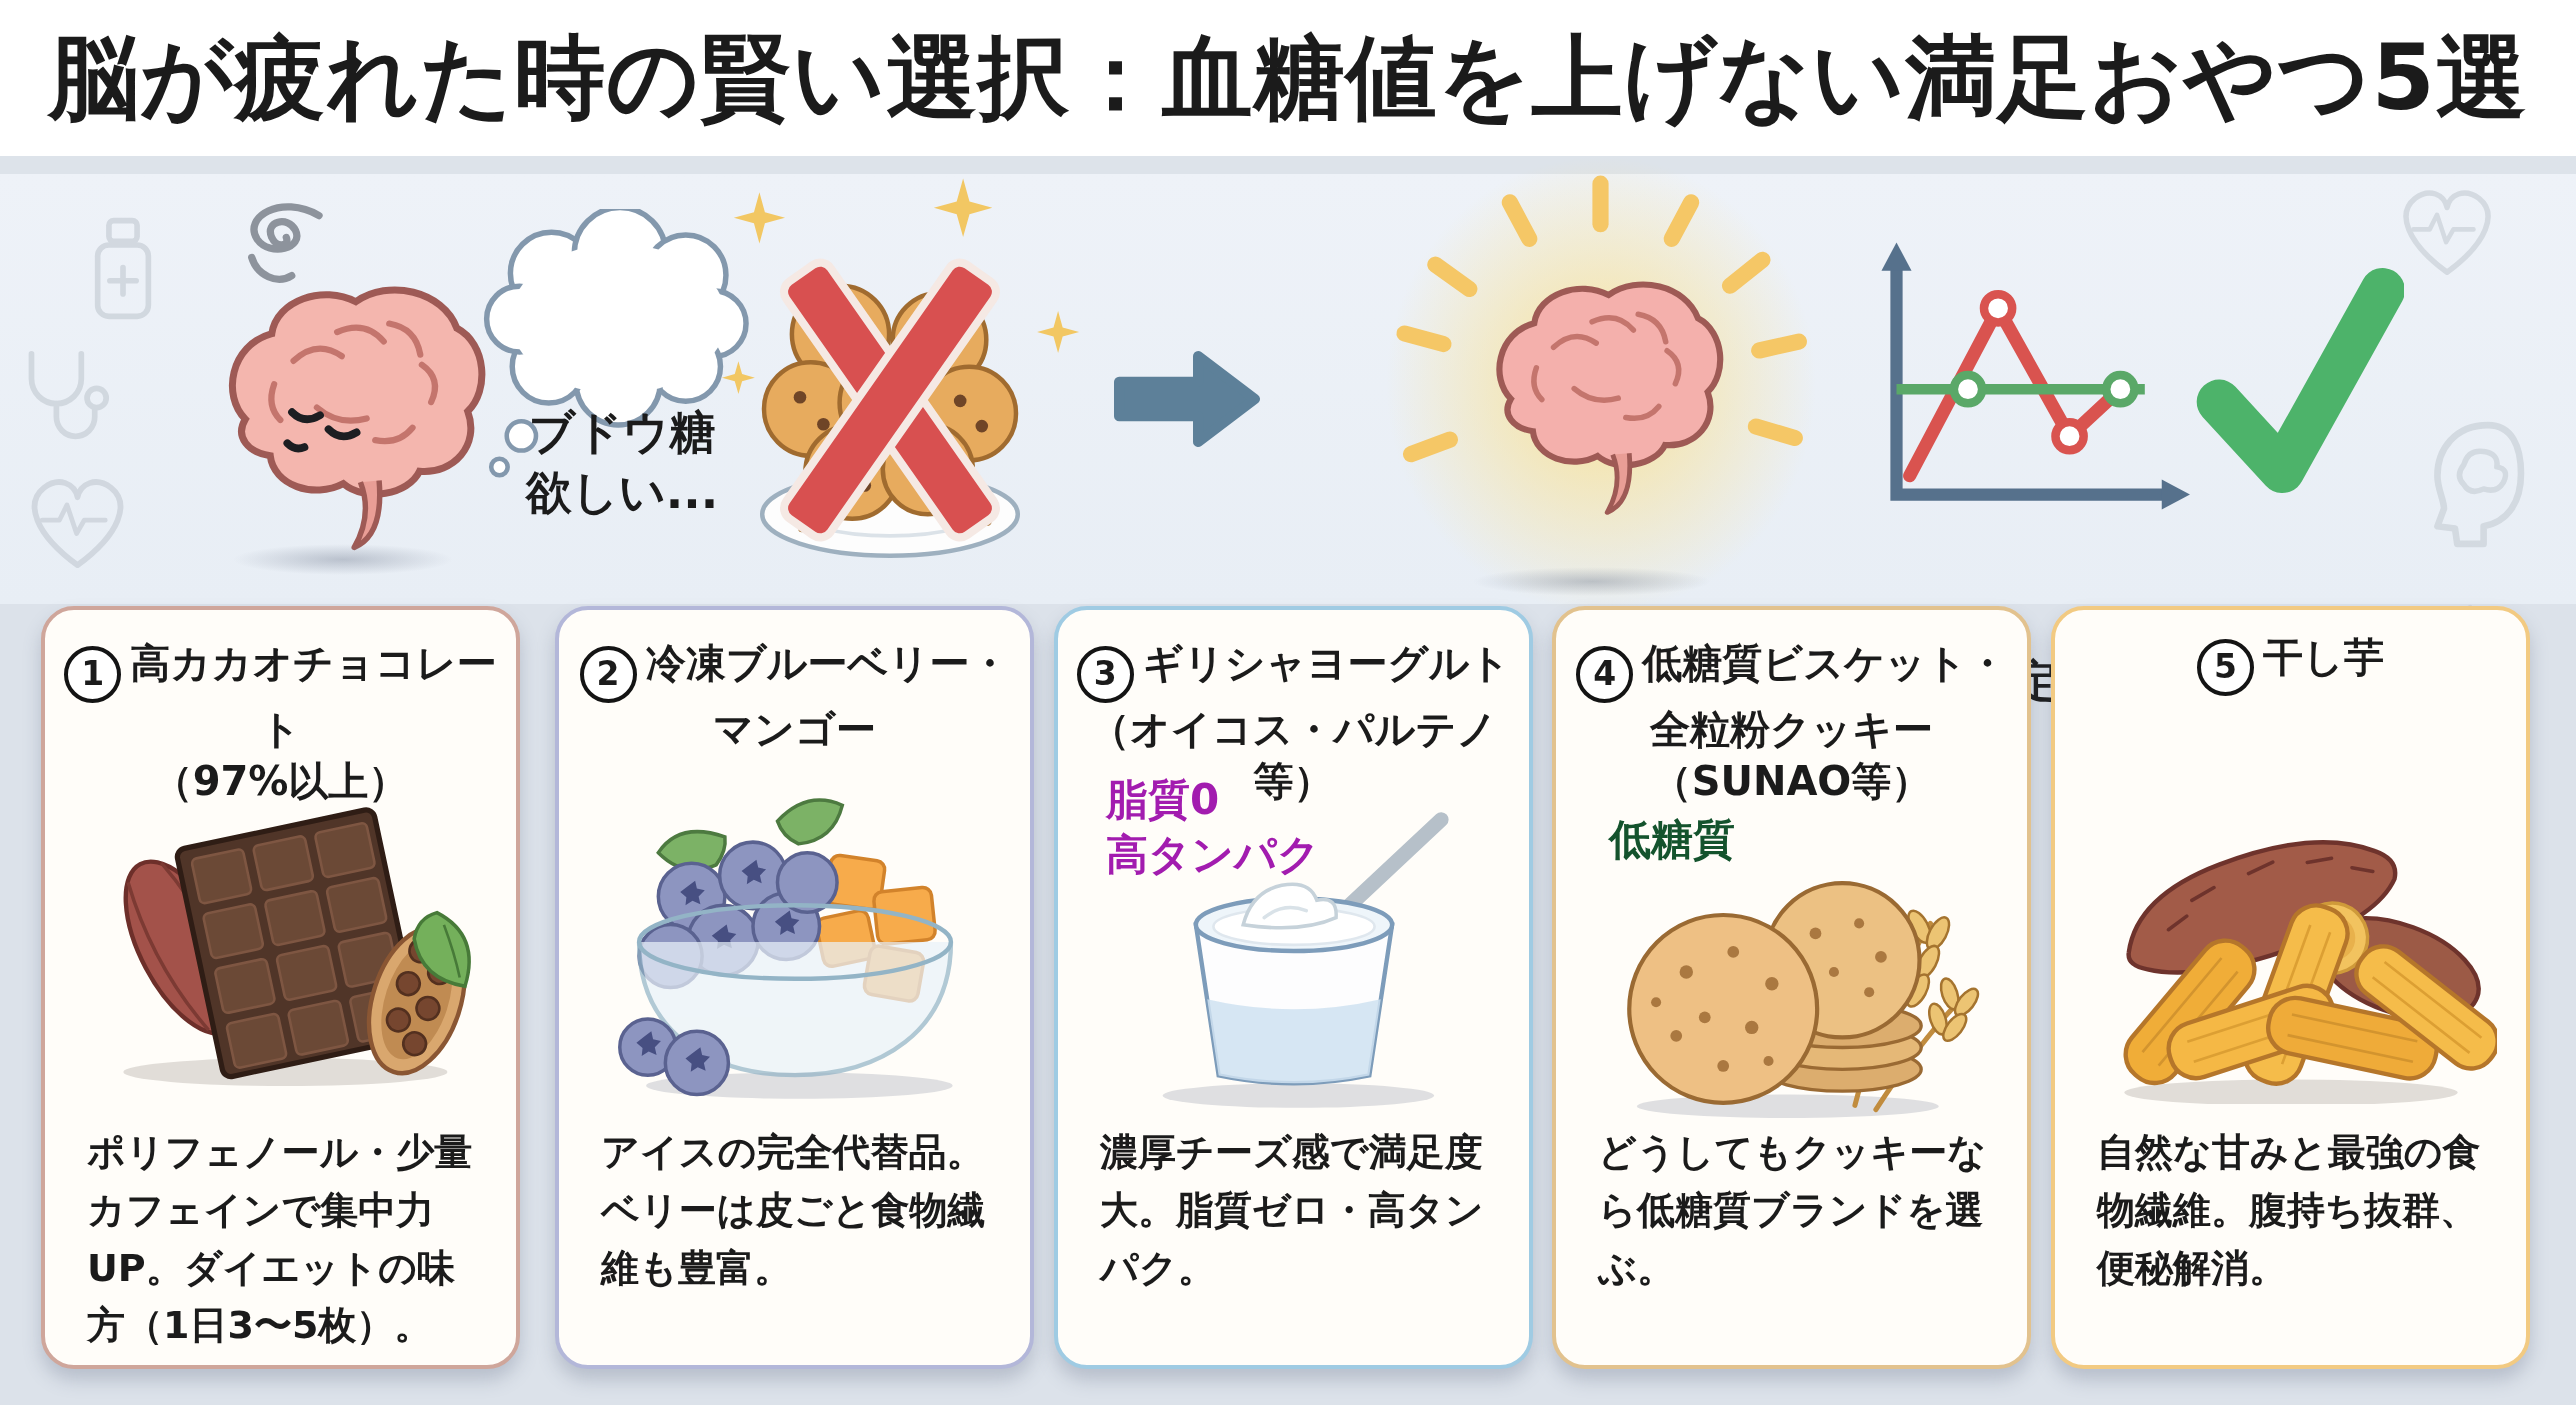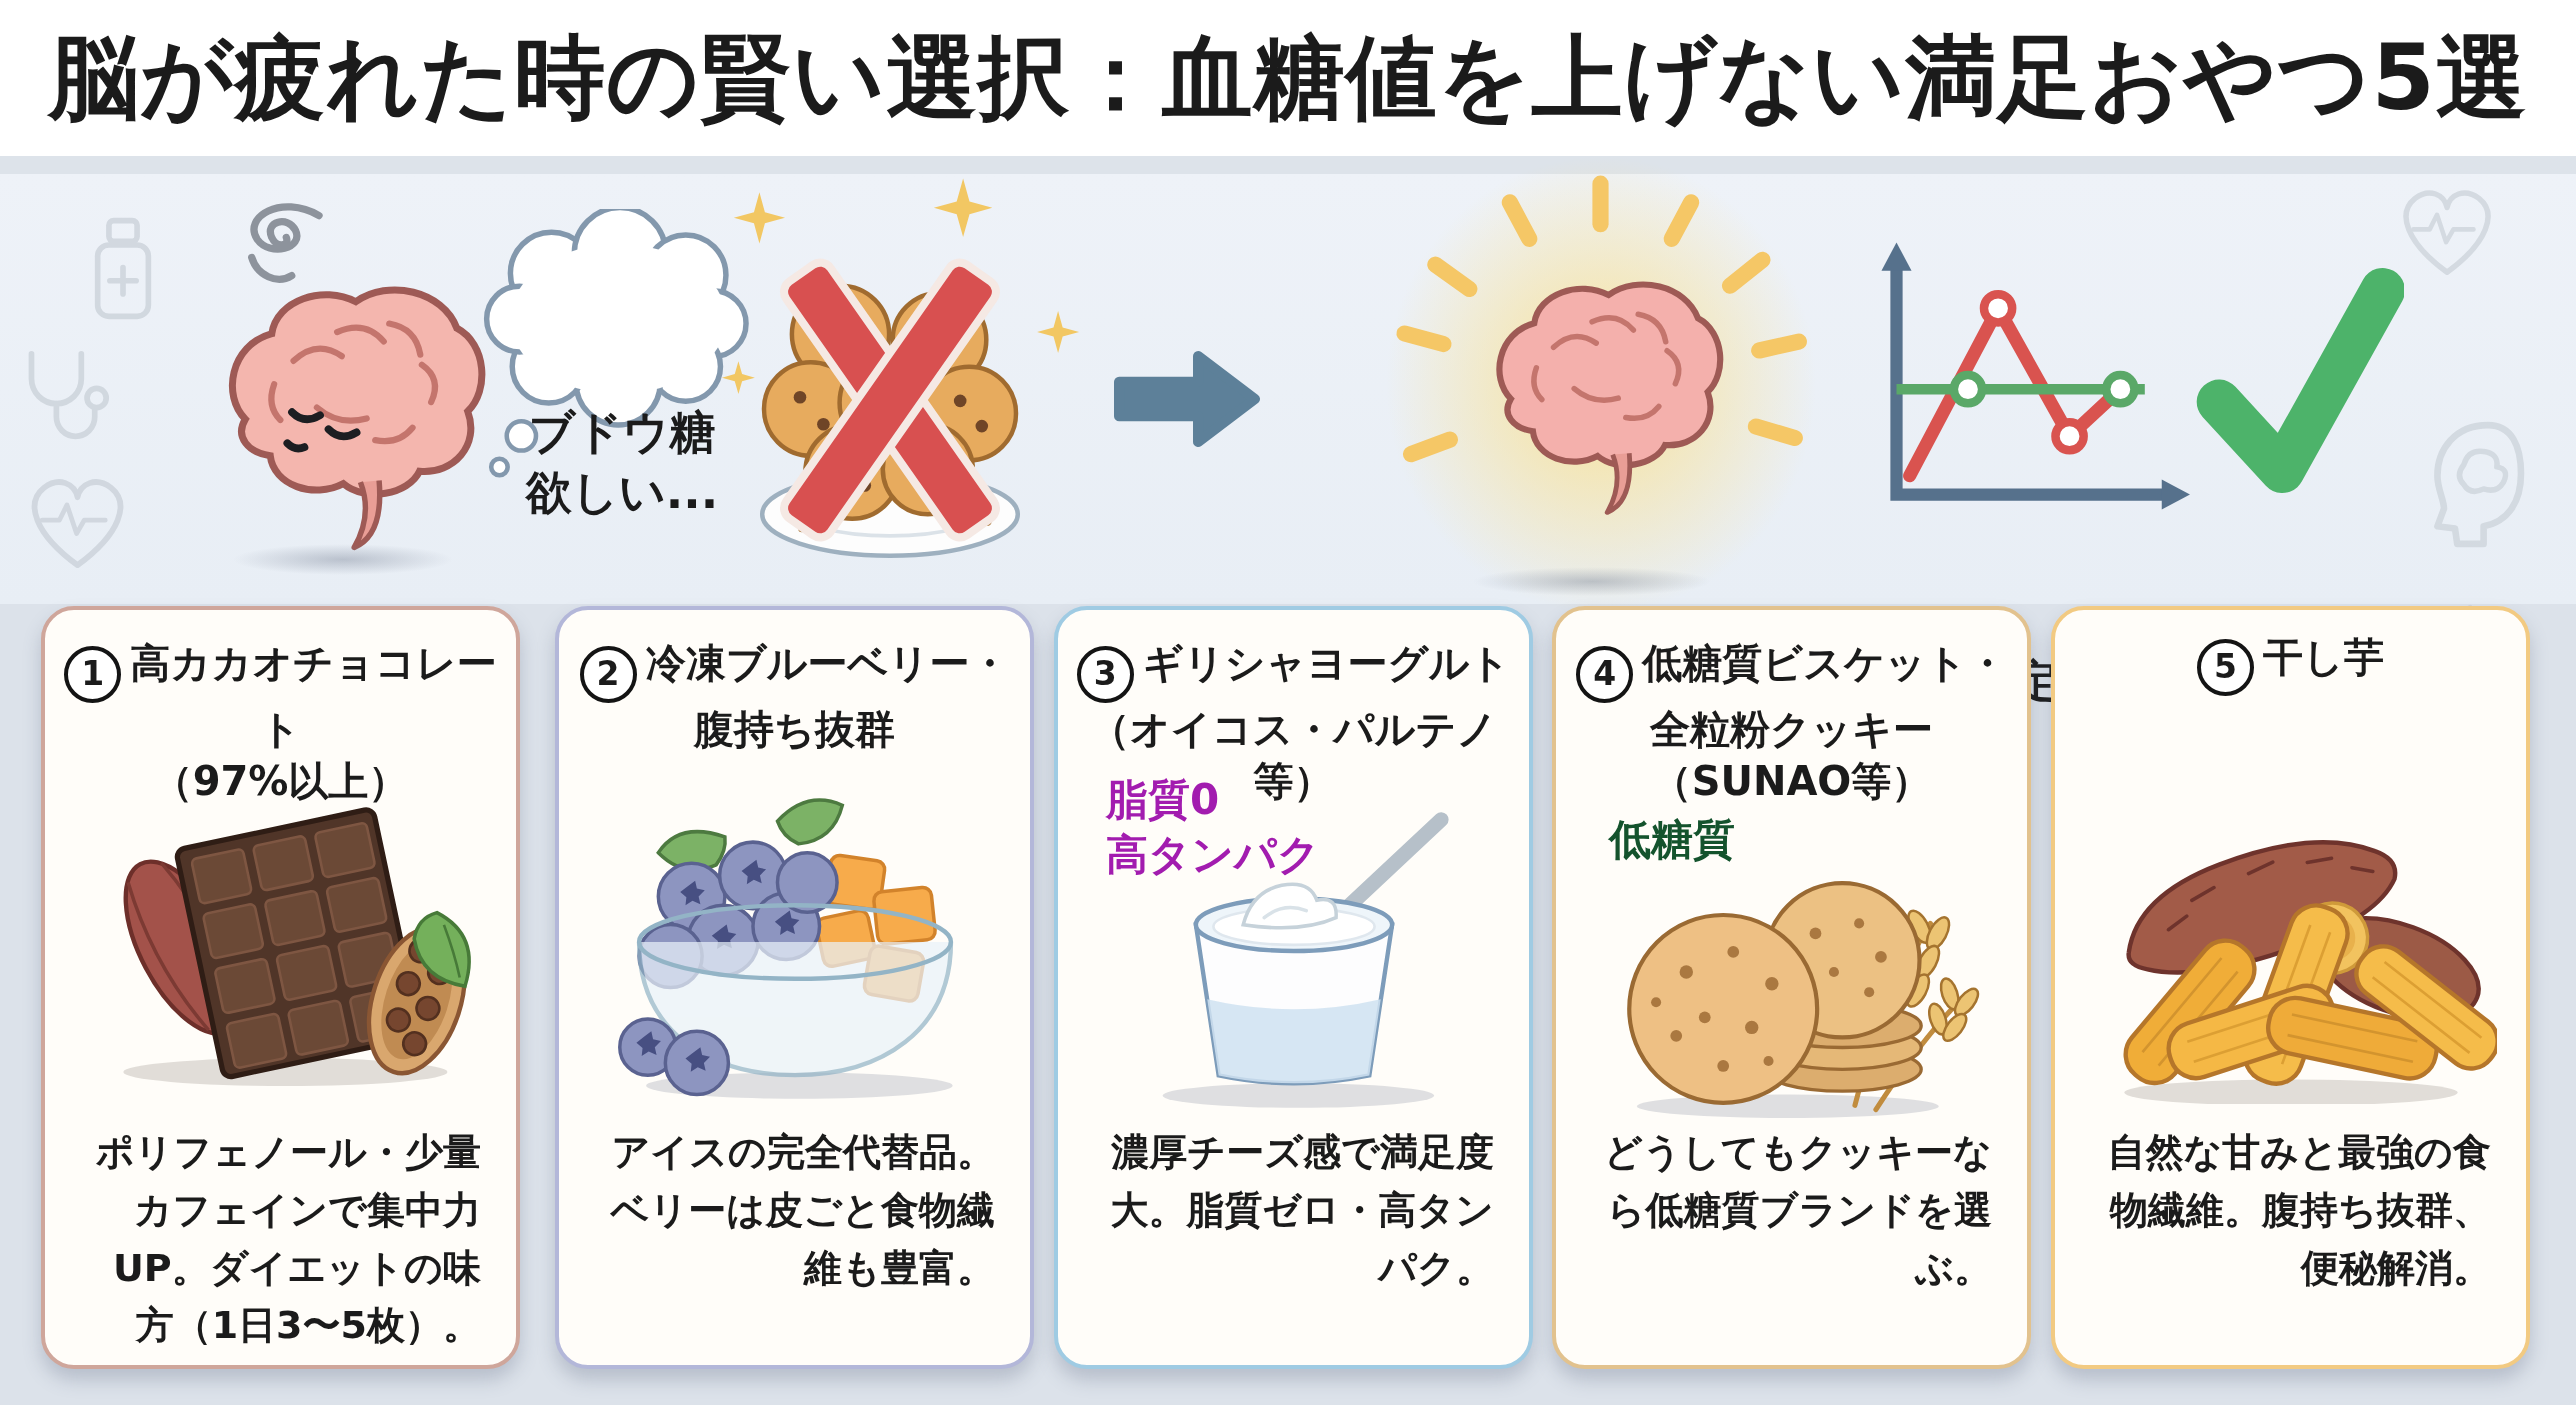--- a/index.html
+++ b/index.html
@@ -33,21 +33,21 @@
   .card-title{margin-top:27.4px;text-align:center;font-weight:bold;font-size:40px;line-height:1.3;}
   .c5 .card-title{margin-top:21px;}
   .num{display:inline-flex;width:49px;height:49px;border:4.6px solid #141414;border-radius:50%;
        align-items:center;justify-content:center;font-size:33px;font-weight:bold;
        vertical-align:-7.3px;margin-right:9.1px;background:#fff;}
   .annotation{position:absolute;font-weight:bold;font-size:42px;line-height:1.3;z-index:3;}
   .ann-blue{color:#a21caf;left:48px;top:163px;}
   .ann-brown{color:#14532d;left:53px;top:203px;}
   .illus{position:absolute;left:50%;transform:translateX(-50%);}
   .card-desc{position:absolute;left:42px;right:35px;top:514px;font-size:38px;font-weight:bold;
-             line-height:1.52;text-align:right;}
+             line-height:1.52;text-align:left;}
   .faint{opacity:.75;}
 </style>
 </head>
 <body>
 
 <div class="canvas">
 
   <div class="title-band">
     <div class="main-title">脳が疲れた時の賢い選択：血糖値を上げない満足おやつ5選</div>
   </div>
@@ -273,21 +273,21 @@
       </g>
       <path d="M408 150 q50 26 32 84 q-50 -8 -58 -54 q4 -24 26 -30 Z" fill="#74b05b" stroke="#477a38" stroke-width="4"></path>
       <path d="M416 164 q12 32 18 60" fill="none" stroke="#477a38" stroke-width="3"></path>
     </svg>
     <div class="card-desc">ポリフェノール・少量カフェインで集中力UP。ダイエットの味方（1日3〜5枚）。</div>
   </div>
 
   <div class="card c2">
     <div class="card-title">
       <span class="num">2</span><span>冷凍ブルーベリー・</span>
-      <div>腹持ち抜群</div>
+      <div>マンゴー</div>
     </div>
     <svg class="illus" style="top:174px;" width="403" height="316" viewBox="0 0 460 360">
       <ellipse cx="235" cy="344" rx="175" ry="15" fill="rgba(110,120,140,.22)"></ellipse>
       <g fill="#7cb266" stroke="#4d7a40" stroke-width="4">
         <path d="M150 60 q-52 -18 -76 18 q30 30 66 14 q12 -16 10 -32 Z"></path>
         <path d="M210 42 q34 -36 74 -18 q-10 40 -50 44 q-18 -8 -24 -26 Z"></path>
       </g>
       <g fill="#f7ab4b" stroke="#d2832b" stroke-width="4">
         <rect x="268" y="84" width="62" height="56" rx="10" transform="rotate(8 299 112)"></rect>
         <rect x="322" y="120" width="66" height="60" rx="10" transform="rotate(-6 355 150)"></rect>

